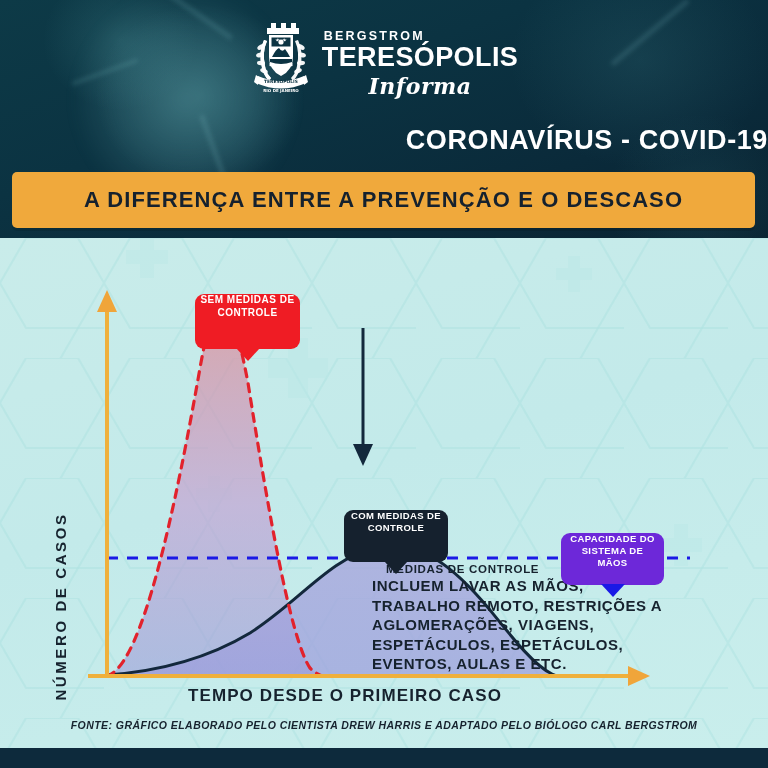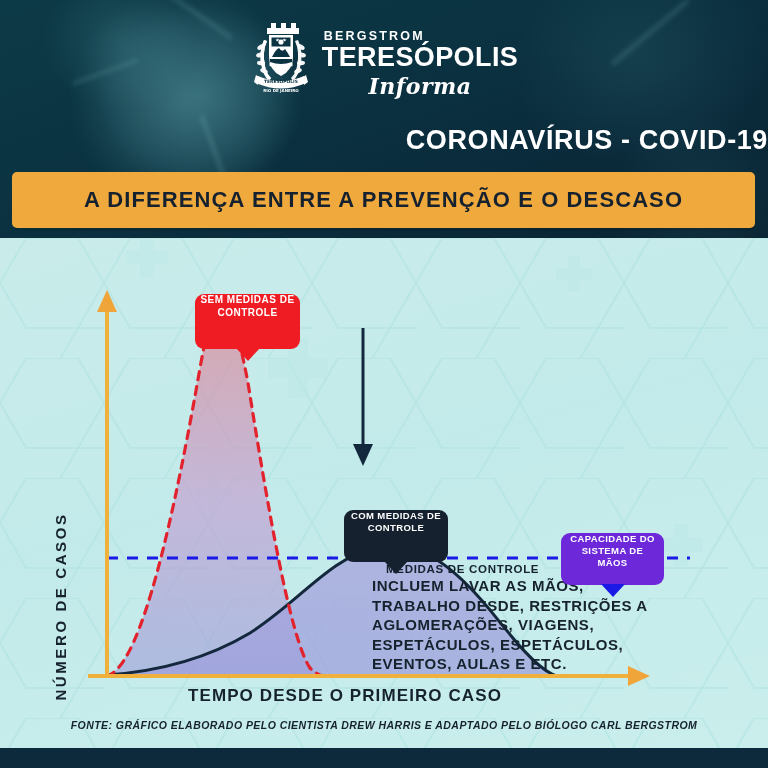--- a/index.html
+++ b/index.html
@@ -206,21 +206,21 @@
     </svg>
 
     <div class="ylabel">NÚMERO DE CASOS</div>
     <div class="xlabel">TEMPO DESDE O PRIMEIRO CASO</div>
     <div class="source">FONTE: GRÁFICO ELABORADO PELO CIENTISTA DREW HARRIS E ADAPTADO PELO BIÓLOGO CARL BERGSTROM</div>
 
     <div class="measures">
       <div class="m-title">MEDIDAS DE CONTROLE</div>
       <div class="m-body">
         <div class="m-line">INCLUEM LAVAR AS MÃOS,</div>
-        <div class="m-line">TRABALHO DESDE, RESTRIÇÕES A</div>
+        <div class="m-line">TRABALHO REMOTO, RESTRIÇÕES A</div>
         <div class="m-line">AGLOMERAÇÕES, VIAGENS,</div>
         <div class="m-line">ESPETÁCULOS, ESPETÁCULOS,</div>
         <div class="m-line">EVENTOS, AULAS E ETC.</div>
       </div>
     </div>
   </div>
 
   <div class="callout c-red">
     <div>
       <div>SEM MEDIDAS DE</div>

